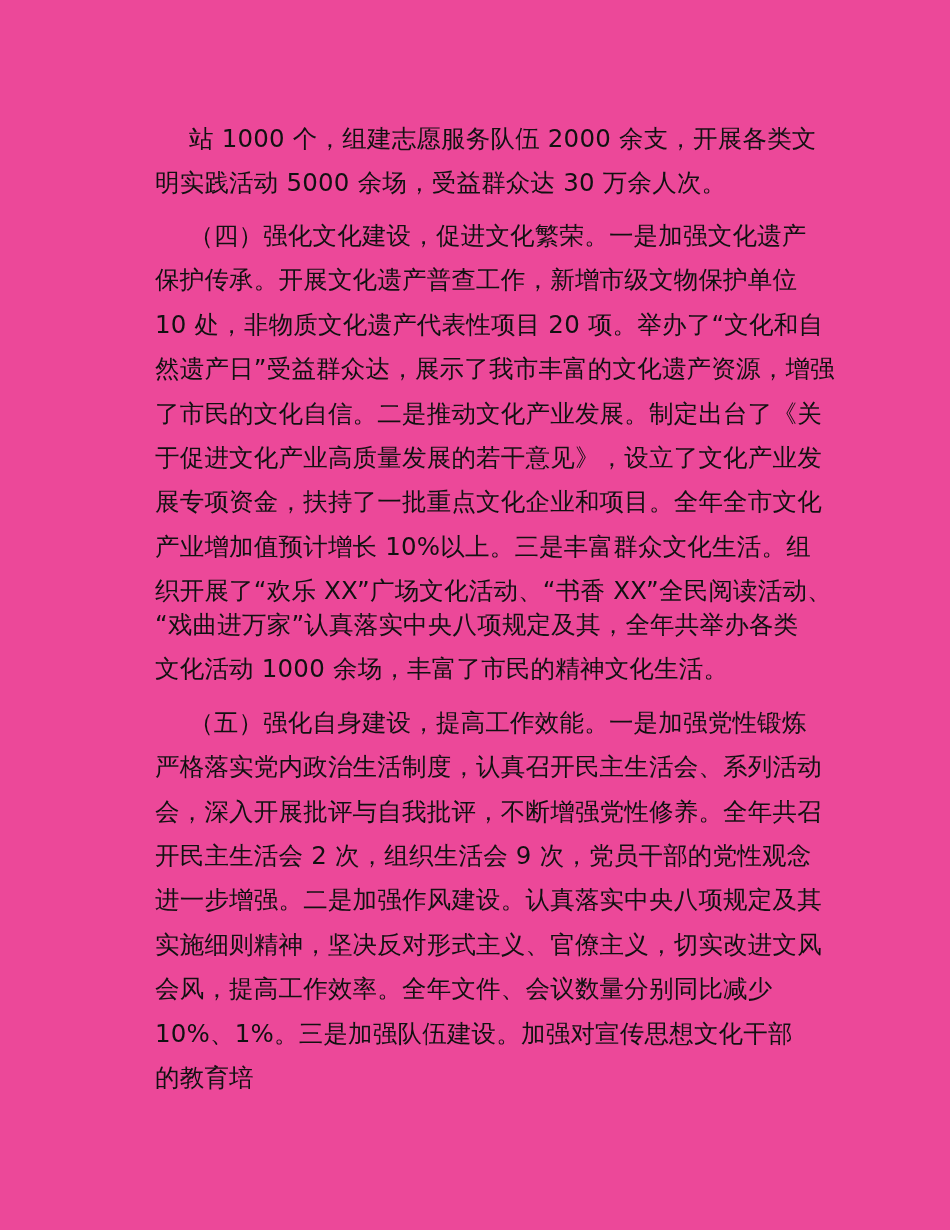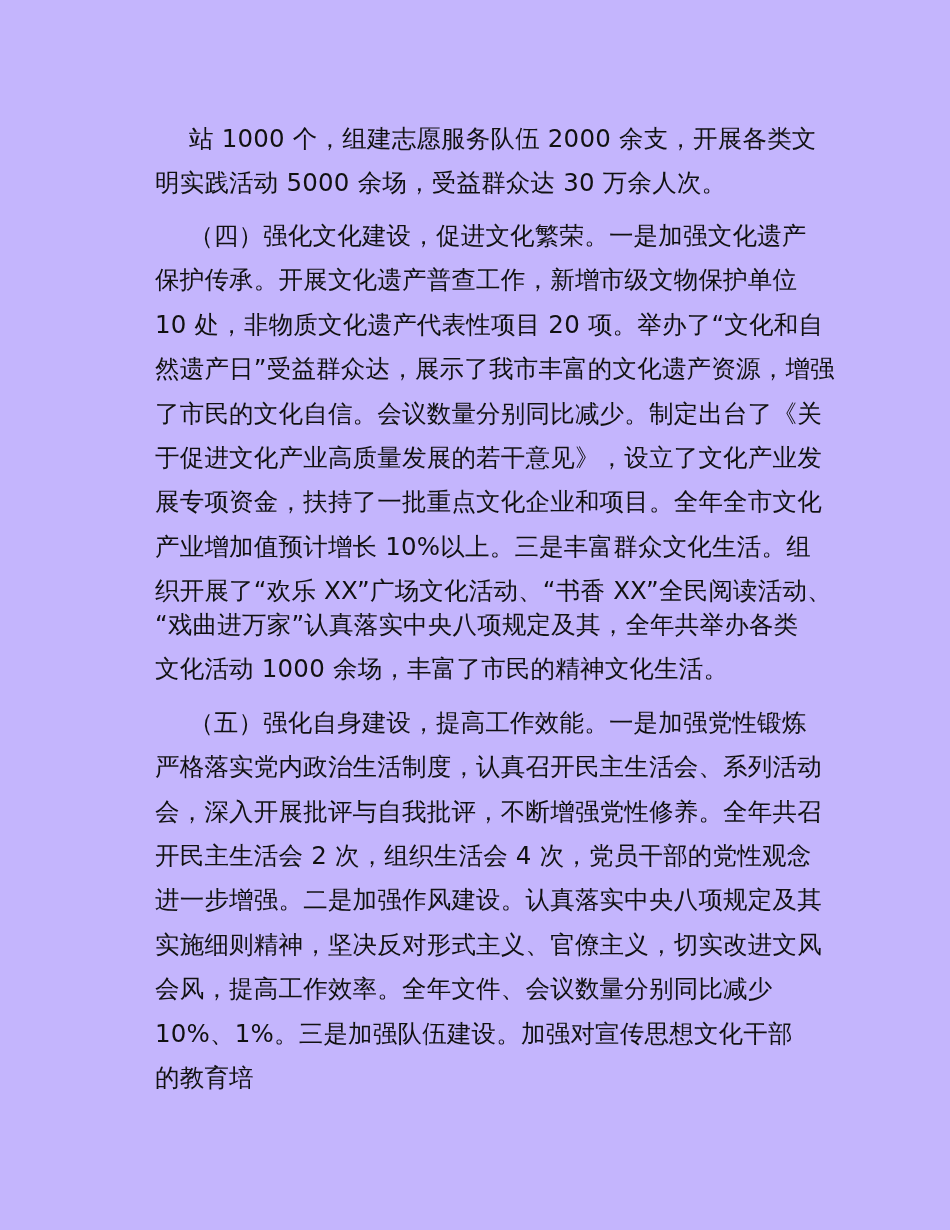--- a/index.html
+++ b/index.html
@@ -1,17 +1,17 @@
 <!DOCTYPE html>
 <html><head>
 <meta charset="utf-8">
 <style>
   html, body { margin: 0; padding: 0; background: #ffffff; }
   body { width: 950px; height: 1230px; position: relative; overflow: hidden; }
-  .page { position: absolute; left: 0; top: 0; width: 950px; height: 1230px; background: #c4b5fd; }
+  .page { position: absolute; left: 0; top: 0; width: 950px; height: 1230px; background: #ec4899; }
   .line {
     position: absolute;
     left: 155px;
     white-space: nowrap;
     font-family: "DejaVu Sans", sans-serif;
     font-size: 24.5px;
     line-height: 30px;
     color: #111111;
     letter-spacing: 0.2px;
   }
@@ -25,34 +25,34 @@
   <div>
     <div class="line indent" style="top:124px">站 1000 个，组建志愿服务队伍 2000 余支，开展各类文</div>
     <div class="line" style="top:168px">明实践活动 5000 余场，受益群众达 30 万余人次。</div>
   </div>
 
   <div>
     <div class="line indent" style="top:221px">（四）强化文化建设，促进文化繁荣。一是加强文化遗产</div>
     <div class="line" style="top:265px">保护传承。开展文化遗产普查工作，新增市级文物保护单位</div>
     <div class="line" style="top:310px">10 处，非物质文化遗产代表性项目 20 项。举办了“文化和自</div>
     <div class="line" style="top:354px">然遗产日”受益群众达，展示了我市丰富的文化遗产资源，增强</div>
-    <div class="line" style="top:399px">了市民的文化自信。会议数量分别同比减少。制定出台了《关</div>
+    <div class="line" style="top:399px">了市民的文化自信。二是推动文化产业发展。制定出台了《关</div>
     <div class="line" style="top:443px">于促进文化产业高质量发展的若干意见》，设立了文化产业发</div>
     <div class="line" style="top:487px">展专项资金，扶持了一批重点文化企业和项目。全年全市文化</div>
     <div class="line" style="top:532px">产业增加值预计增长 10%以上。三是丰富群众文化生活。组</div>
     <div class="line" style="top:576px">织开展了“欢乐 XX”广场文化活动、“书香 XX”全民阅读活动、</div>
     <div class="line" style="top:610px">“戏曲进万家”认真落实中央八项规定及其，全年共举办各类</div>
     <div class="line" style="top:654px">文化活动 1000 余场，丰富了市民的精神文化生活。</div>
   </div>
 
   <div>
     <div class="line indent" style="top:708px">（五）强化自身建设，提高工作效能。一是加强党性锻炼</div>
     <div class="line" style="top:752px">严格落实党内政治生活制度，认真召开民主生活会、系列活动</div>
     <div class="line" style="top:797px">会，深入开展批评与自我批评，不断增强党性修养。全年共召</div>
-    <div class="line" style="top:841px">开民主生活会 2 次，组织生活会 4 次，党员干部的党性观念</div>
+    <div class="line" style="top:841px">开民主生活会 2 次，组织生活会 9 次，党员干部的党性观念</div>
     <div class="line" style="top:885px">进一步增强。二是加强作风建设。认真落实中央八项规定及其</div>
     <div class="line" style="top:930px">实施细则精神，坚决反对形式主义、官僚主义，切实改进文风</div>
     <div class="line" style="top:974px">会风，提高工作效率。全年文件、会议数量分别同比减少</div>
     <div class="line" style="top:1019px">10%、1%。三是加强队伍建设。加强对宣传思想文化干部</div>
     <div class="line" style="top:1063px">的教育培</div>
   </div>
 
 </div>
 
 </body></html>

